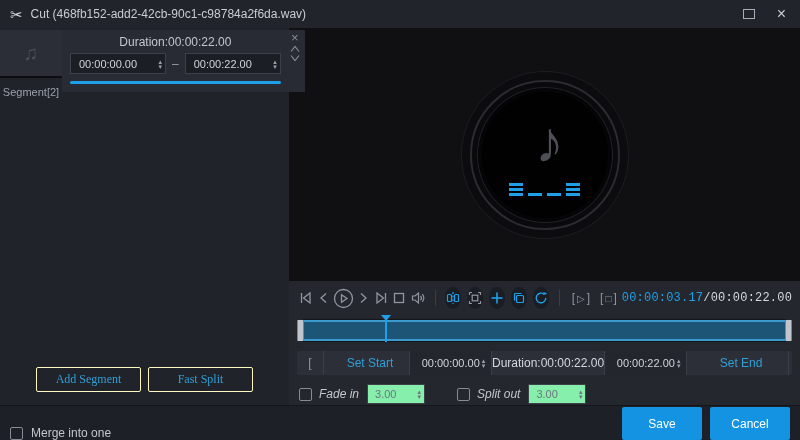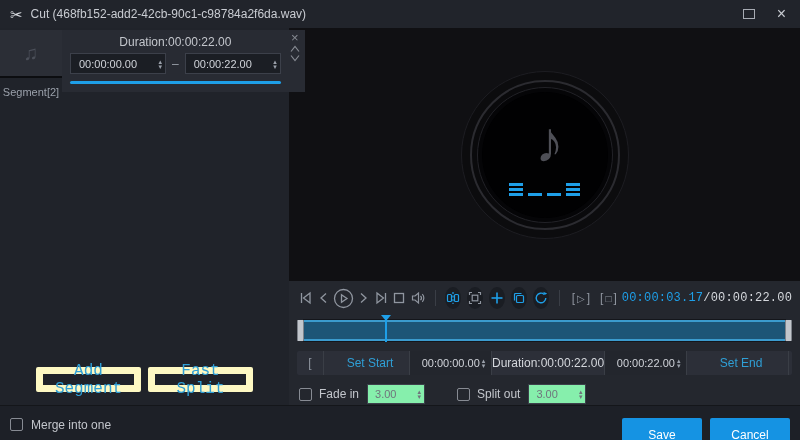--- a/index.html
+++ b/index.html
@@ -32,22 +32,22 @@
   .seg-fields .time-field { width:96px; }
   .time-field .val { font-size:11px; color:#d0d3d9; flex:1; }
   .spin { display:flex; flex-direction:column; line-height:5px; font-size:7px; color:#9aa0aa; text-align:center; }
   .range-dash { color:#9aa0aa; font-size:12px; }
   .seg-progress { height:3px; background:#1e9fe8; border-radius:2px; margin-top:7px; }
   .seg-actions { position:absolute; top:2px; right:4px; display:flex; flex-direction:column; align-items:center; gap:1px; }
   .seg-close { color:#878b93; font-size:13px; line-height:12px; }
   .chev svg { display:block; }
   .left-spacer { flex:1; }
   .seg-buttons { display:flex; justify-content:center; gap:7px; padding-bottom:13px; }
-  .outline-btn { width:105px; height:25px; background:transparent; border:7px solid #fef9c3; border-radius:2px;
-                 color:#2f9fd6; font-size:16px; font-family:Liberation Mono, monospace; display:flex; align-items:center; justify-content:center; }
+  .outline-btn { width:105px; height:25px; background:transparent; border:1px solid #fef9c3; border-radius:2px;
+                 color:#2f9fd6; font-size:12px; font-family:Liberation Serif, serif; display:flex; align-items:center; justify-content:center; }
 
   
   .right-panel { flex:1; display:flex; flex-direction:column; min-width:0; }
   .video-area { height:253px; flex:0 0 253px; background:#101013; display:flex; align-items:center; justify-content:center; }
   .ring1 { width:168px; height:168px; border-radius:50%; border:1px solid #1d1d22; background:#0c0c0e; display:flex; align-items:center; justify-content:center; }
   .ring2 { width:150px; height:150px; border-radius:50%; border:2px solid #2b2b30; background:#0a0a0c; display:flex; align-items:center; justify-content:center; }
   .ring3 { width:136px; height:136px; border-radius:50%; border:1px solid #222227; background:#050507; display:flex; align-items:center; justify-content:center; }
   .disc  { width:126px; height:126px; border-radius:50%; background:#010102; display:flex; flex-direction:column; align-items:center; justify-content:center; }
   .big-note { font-size:58px; color:#4e4f56; line-height:1; margin-left:10px; }
   .eq { display:flex; align-items:flex-end; gap:5px; margin-top:12px; height:13px; }
@@ -84,28 +84,28 @@
   .trim-bracket { width:26px; color:#9096a0; flex:0 0 26px; }
   .trim-setbtn { flex:0 0 86px; color:#2f9fd6;padding-left:7px; }
   .trim-field { flex:0 0 82px; background:#23262d; }
   .trim-field .val { font-size:11px; color:#d0d3d9; padding:0 2px 0 6px; }
   .trim-duration { flex:1; color:#d4d7dc; }
   .trim-setbtn.end { flex:0 0 102px; }
 
   
   .fade-row { height:26px; display:flex; align-items:center; margin-top:6px; padding:0 4px; }
   .checkbox { width:13px; height:13px; border:1px solid #878b93; border-radius:2px; background:transparent; flex:0 0 13px; }
-  .fade-label { font-size:12px; color:#c3c6cc; margin:0 8px 0 7px; }
+  .fade-label { font-size:12px; color:#c3c6cc; margin:0 8px 0 7px;font-style:italic; }
   .fade-field { width:58px; height:20px; background:#86efac; border:1px solid #3c404a; display:flex; align-items:center; padding:0 3px 0 7px; }
   .fade-field .val { flex:1; font-size:11px; color:#70747c; }
   .fade-field .spin { color:#70747c; }
   .fade-gap { width:32px; }
 
   
-  .footer { height:35px; flex:0 0 35px; background:#1d2027; border-top:1px solid #14161a; display:flex; align-items:flex-start; padding:12px 10px; }
+  .footer { height:35px; flex:0 0 35px; background:#1d2027; border-top:1px solid #14161a; display:flex; align-items:flex-end; padding:0 10px; }
   .merge-label { font-size:12px; color:#c3c6cc; margin-left:8px; }
   .footer-spacer { flex:1; }
   .solid-btn { width:80px; height:33px; background:#1593e3; border:none; border-radius:2px; color:#fff; font-size:12px;
                font-family:"Liberation Sans",sans-serif; display:flex; align-items:center; justify-content:center; margin-left:8px; }
 
   svg { display:block; }
 </style>
 </head>
 <body>
 

